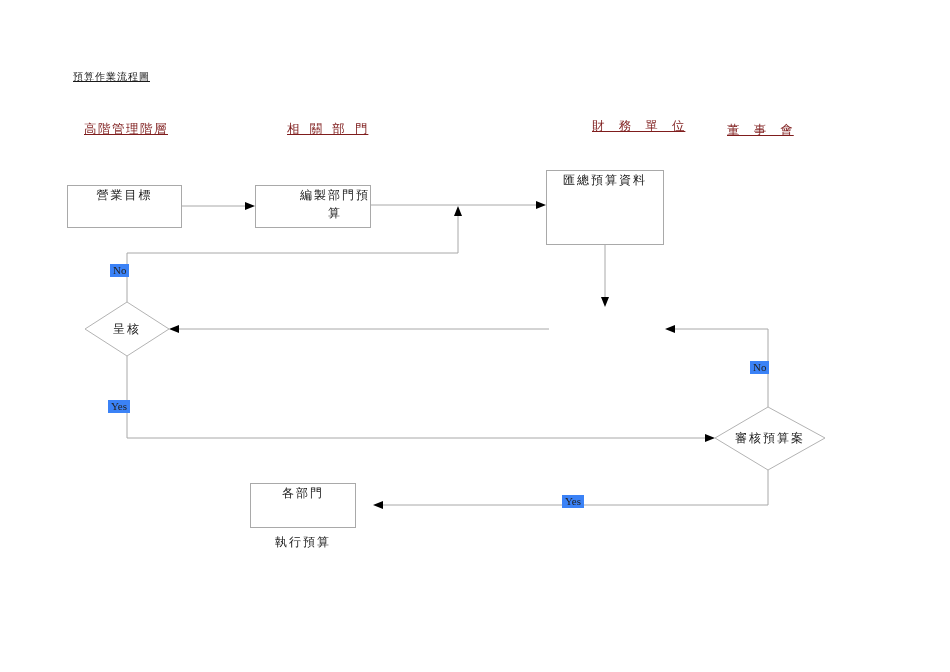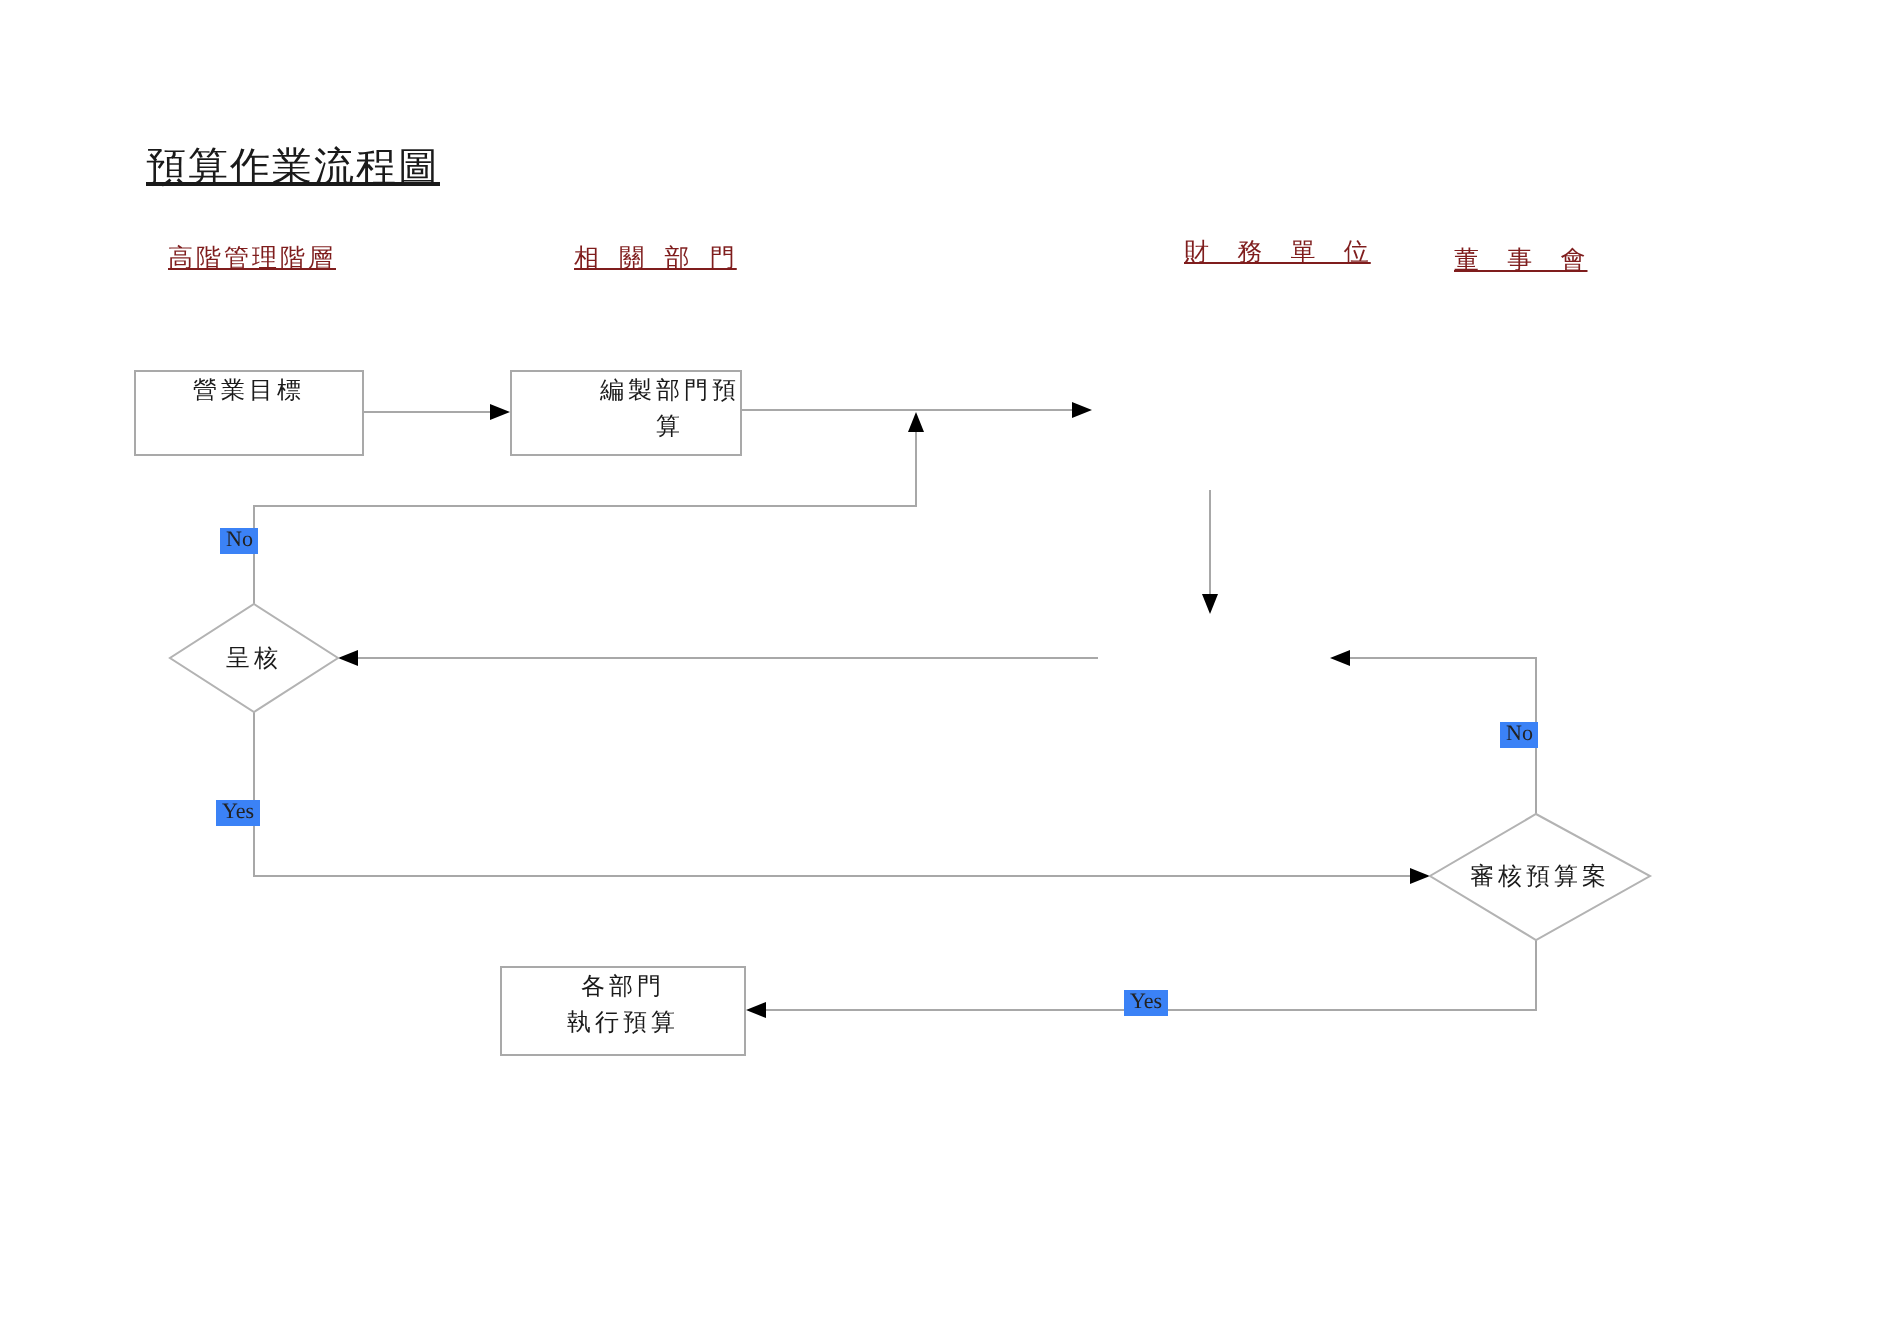--- a/index.html
+++ b/index.html
@@ -5,42 +5,42 @@
   html,body{margin:0;padding:0;background:#fff;}
   .page{
     position:relative;width:950px;height:672px;background:#ffffff;
     font-family:"Liberation Serif","DejaVu Serif",serif;color:#1a1a1a;overflow:hidden;
   }
   svg.wires{position:absolute;left:0;top:0;}
   .wires path{fill:none;stroke:#a8a8a8;stroke-width:1;}
   .wires polygon.arrow{fill:#000;stroke:none;}
   .wires polygon.diamond{fill:#fff;stroke:#b3b3b3;stroke-width:1;}
   .title{
-    position:absolute;left:73px;top:70px;font-size:20px;letter-spacing:1px;
+    position:absolute;left:73px;top:70px;font-size:10px;letter-spacing:1px;
     text-decoration:underline;white-space:nowrap;
   }
   .col-header{
     position:absolute;font-size:12.5px;text-decoration:underline;
     white-space:nowrap;color:#7f1d1d;
   }
   .col-header.c1{left:84px;top:121px;letter-spacing:1.5px;}
   .col-header.c2{left:287px;top:121px;letter-spacing:1px;word-spacing:5px;}
   .col-header.c3{left:553px;top:118px;letter-spacing:1px;word-spacing:9px;margin-left:39px;}
   .col-header.c4{left:727px;top:122px;letter-spacing:1px;word-spacing:9px;}
   .node{
     position:absolute;background:#fff;border:1px solid #a9a9a9;
     display:flex;flex-direction:column;align-items:center;
     font-size:12px;letter-spacing:2px;text-align:center;line-height:1.5;
     box-sizing:border-box;
   }
   .node.b1{left:67px;top:185px;width:115px;height:43px;}
   .node.b2{left:255px;top:185px;width:116px;height:43px;padding-left:44px;}
   .node.b3{left:546px;top:170px;width:118px;height:75px;}
   .node.b4{left:549px;top:307px;width:116px;height:44px;}
-  .node.b5{left:250px;top:483px;width:123px;height:45px;}
+  .node.b5{left:250px;top:483px;width:106px;height:45px;gap:31px;}
   .diamond-label{
     position:absolute;font-size:12px;letter-spacing:2px;text-align:center;
     white-space:nowrap;line-height:14px;
   }
   .diamond-label.d1{left:85px;top:322px;width:84px;}
   .diamond-label.d2{left:715px;top:431px;width:110px;}
   .edge-label{
     position:absolute;font-size:11px;background:#3b82f6;padding:0 3px;
     color:#222;white-space:nowrap;line-height:13px;
   }
@@ -106,20 +106,23 @@
   <div class="col-header c2">相 關 部 門</div>
   <div class="col-header c3">財 務 單 位</div>
   <div class="col-header c4">董 事 會</div>
 
   <div class="node b1">
     <span>營業目標</span>
   </div>
   <div class="node b2">
     <span>編製部門預算</span>
   </div>
+  <div class="node b3">
+    <span>匯總預算資料</span>
+  </div>
   <div class="node b5">
     <span>各部門</span>
     <span>執行預算</span>
   </div>
 
   <div class="diamond-label d1">呈核</div>
   <div class="diamond-label d2">審核預算案</div>
 
   <div class="edge-label no-left">No</div>
   <div class="edge-label yes-left">Yes</div>

